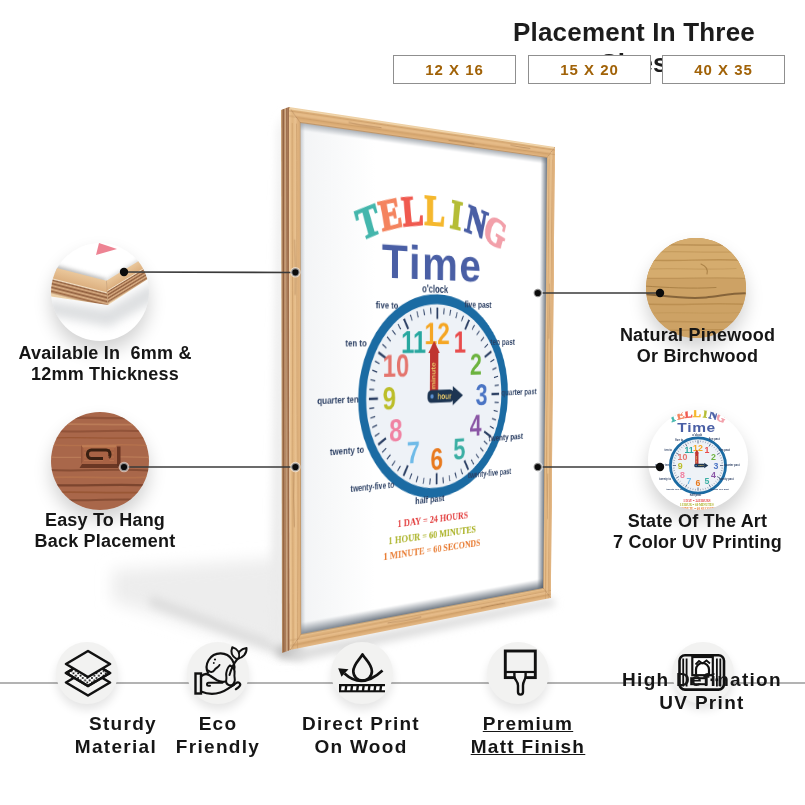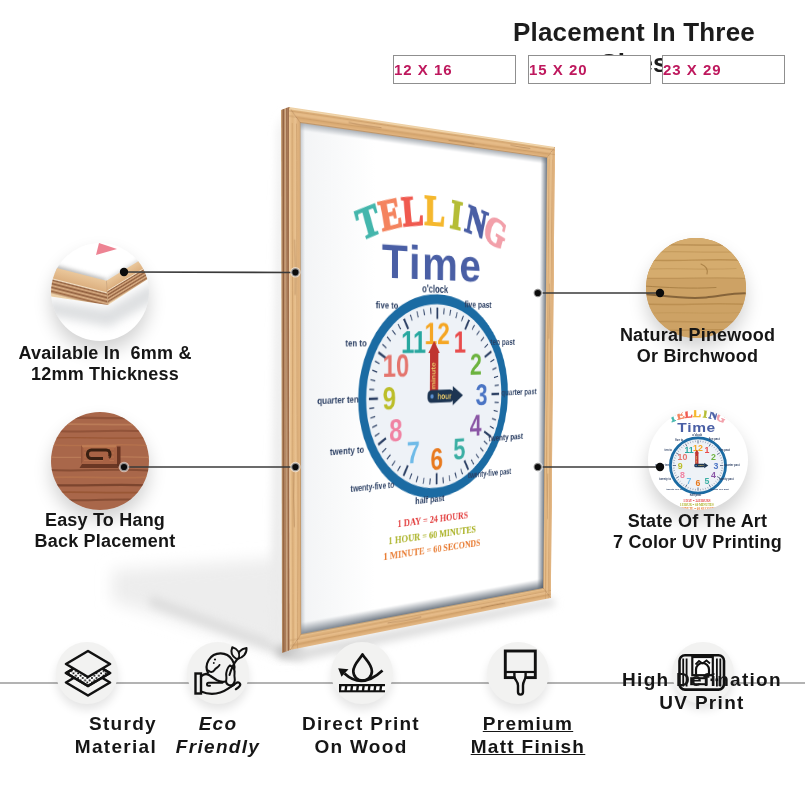--- a/index.html
+++ b/index.html
@@ -1,20 +1,20 @@
 <!DOCTYPE html>
 <html><head><meta charset="utf-8">
 <style>
 html,body{margin:0;padding:0;}
 body{width:805px;height:805px;position:relative;overflow:hidden;background:#fff;
   font-family:"Liberation Sans",sans-serif;}
 .hdr{position:absolute;left:483px;top:17px;width:302px;text-align:center;
   font-size:26px;font-weight:700;color:#1c1c1c;letter-spacing:0.2px;}
 .sbox{position:absolute;top:55px;height:27px;border:1.5px solid #8f8f8f;background:#fff;
-  text-align:left;line-height:27px;font-size:15px;font-weight:700;color:#be185d;letter-spacing:1px;}
+  text-align:center;line-height:27px;font-size:15px;font-weight:700;color:#a16207;letter-spacing:1px;}
 .lbl{position:absolute;text-align:center;font-size:18px;font-weight:700;color:#161616;line-height:20.5px;letter-spacing:0.2px;}
 .blbl{position:absolute;text-align:center;font-size:19px;font-weight:700;color:#161616;line-height:23px;letter-spacing:1.3px;}
 .circ{position:absolute;border-radius:50%;overflow:hidden;box-shadow:0 10px 18px rgba(0,0,0,0.18);}
 .icirc{position:absolute;width:62px;height:62px;border-radius:50%;background:#f2f2f1;
   box-shadow:0 6px 10px rgba(0,0,0,0.10);display:flex;align-items:center;justify-content:center;}
 </style></head>
 <body>
 
 <svg id="under" width="805" height="805" style="position:absolute;left:0;top:0">
   <defs>
@@ -230,21 +230,21 @@
   <circle cx="537.8" cy="293" r="4.2" fill="#0c0c0c" stroke="rgba(255,255,255,0.55)" stroke-width="2.2"></circle>
   <circle cx="660" cy="293" r="4.2" fill="#0c0c0c"></circle>
   <line x1="537.5" y1="467" x2="660" y2="467" stroke="#3a3a3a" stroke-width="1.7"></line>
   <circle cx="537.8" cy="467" r="4.2" fill="#0c0c0c" stroke="rgba(255,255,255,0.55)" stroke-width="2.2"></circle>
   <circle cx="660" cy="467" r="4.2" fill="#0c0c0c"></circle>
 </svg>
 
 <div class="hdr">Placement In Three Sizes</div>
 <div class="sbox" style="left:393px;width:121px;">12 X 16</div>
 <div class="sbox" style="left:528px;width:121px;">15 X 20</div>
-<div class="sbox" style="left:662px;width:121px;">23 X 29</div>
+<div class="sbox" style="left:662px;width:121px;">40 X 35</div>
 
 <div class="circ" style="left:51px;top:243px;width:98px;height:98px;background:#fff;">
   <svg width="98" height="98" viewBox="0 0 98 98">
   <defs>
     <linearGradient id="plyA" gradientUnits="userSpaceOnUse" x1="25.7" y1="30.1" x2="19.15" y2="55.7">
       <stop offset="0" stop-color="#eac79b"></stop>
           <stop offset="0.40" stop-color="#ddb181"></stop>
       <stop offset="0.44" stop-color="#f2e0c6"></stop>
           <stop offset="0.49" stop-color="#92603f"></stop>
       <stop offset="0.55" stop-color="#d9ad83"></stop>
@@ -518,16 +518,16 @@
 <line x1="48.3" y1="16.5" x2="48.3" y2="44.5" stroke="#111" stroke-width="1.8"></line>
 <rect x="20.3" y="15" width="20.5" height="18.2" stroke="#111" stroke-width="2.2" fill="#fff"></rect>
 <path d="M24,33 v-5.5 a6.5,6.5 0 0 1 13,0 V33" stroke="#111" stroke-width="2.2" fill="none"></path>
 <path d="M23.5,22.5 l3.5,-3.5 3.5,2.5 4,-3 3.5,3" stroke="#111" stroke-width="1.8" fill="none"></path>
 <rect x="19.2" y="36.2" width="15.3" height="6" stroke="#111" stroke-width="2" fill="none"></rect>
 <rect x="38.5" y="36.5" width="2.6" height="2.6" fill="#111"></rect>
 <rect x="43.5" y="36.5" width="2.6" height="2.6" fill="#111"></rect>
 </svg>
   </div>
 <div class="blbl" style="left:17px;top:712px;width:140px;text-align:right;">Sturdy<br>Material</div>
-<div class="blbl" style="left:148px;top:712px;width:140px;font-style:italic;">Eco<br>Friendly</div>
+<div class="blbl" style="left:148px;top:712px;width:140px;">Eco<br>Friendly</div>
 <div class="blbl" style="left:281px;top:712px;width:160px;">Direct Print<br>On Wood</div>
 <div class="blbl" style="left:448px;top:712px;width:160px;text-decoration:underline;">Premium<br>Matt Finish</div>
 <div class="blbl" style="left:612px;top:668px;width:180px;">High Defination<br>UV Print</div>
 
 </body></html>

